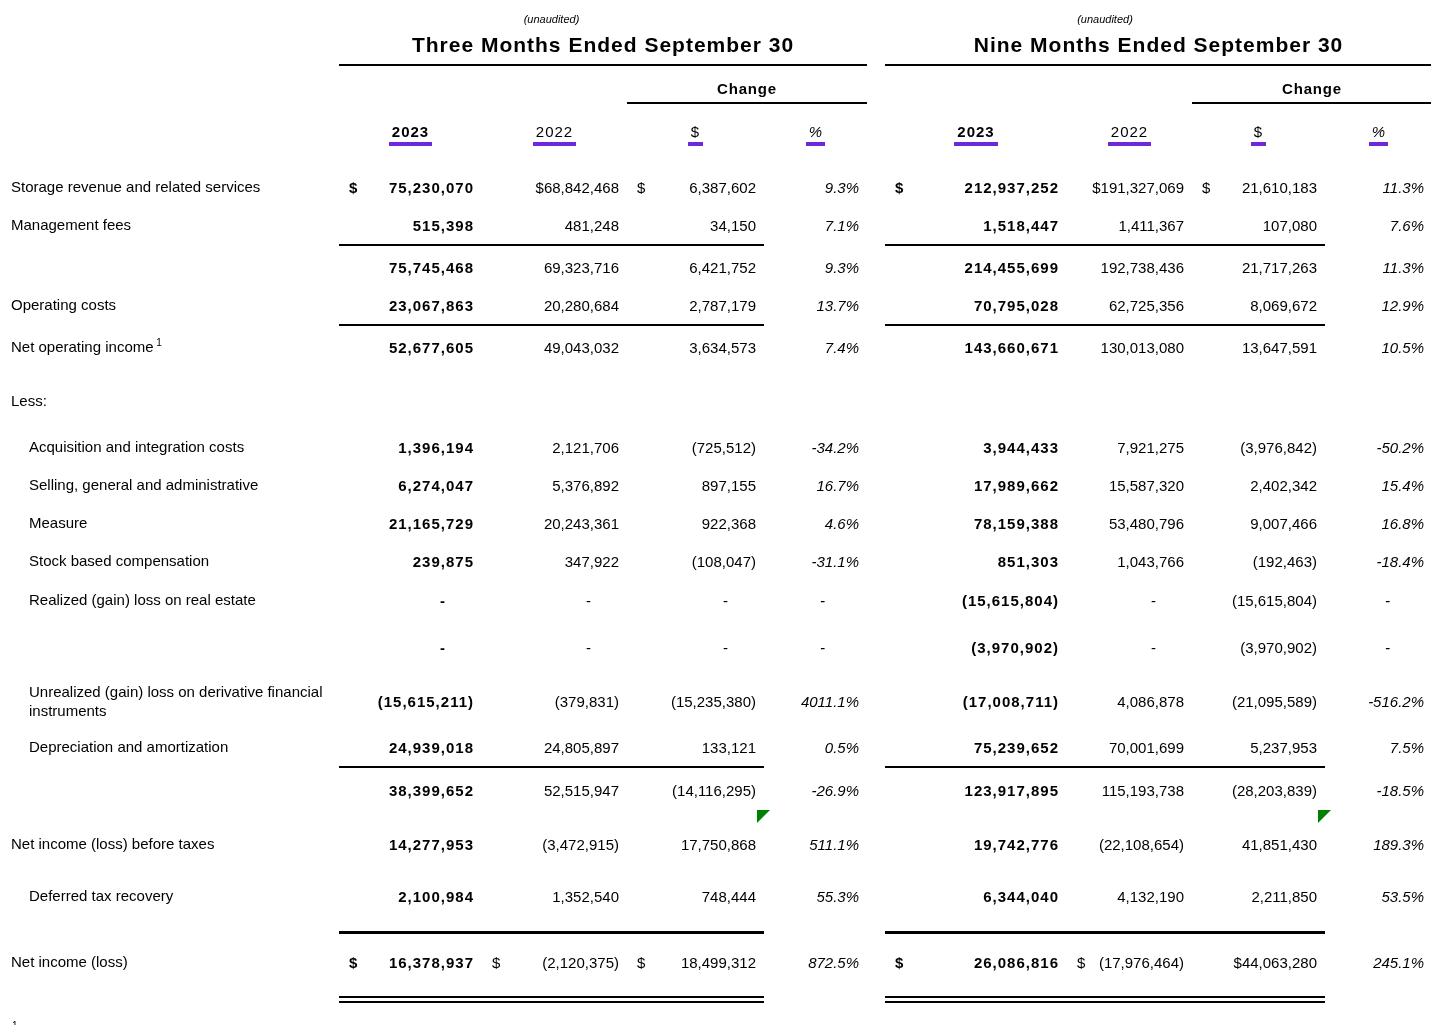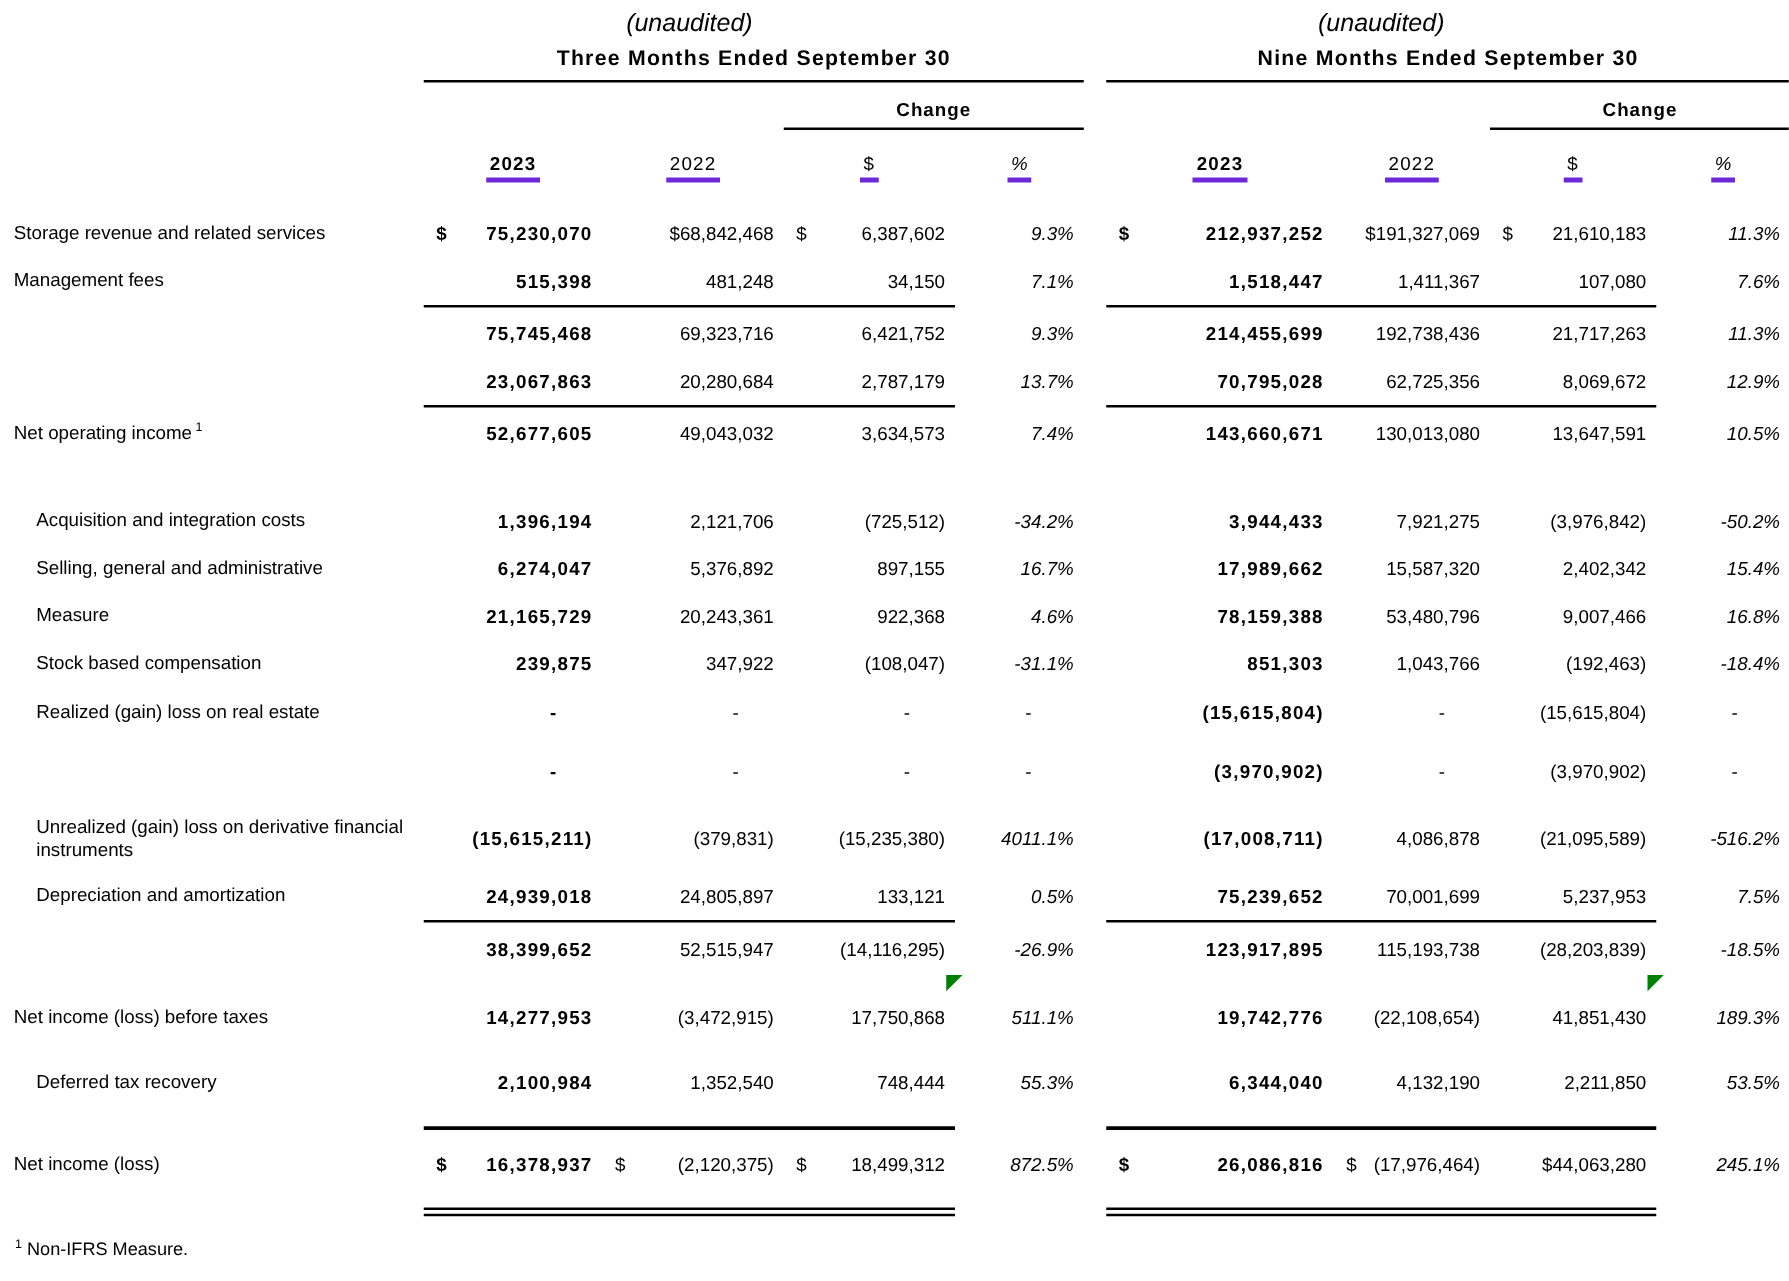--- a/index.html
+++ b/index.html
@@ -7,23 +7,23 @@
     width:1431px;height:1025px;overflow:hidden;
     font-family:"Liberation Sans","DejaVu Sans",sans-serif;
     color:#000;font-size:15px;
     -webkit-font-smoothing:antialiased;
   }
   .sheet{padding:6px 0 0 4px;width:1428px;}
   
   .g{display:grid;grid-template-columns:335px 143px 145px 137px 103px 18px 182px 125px 133px 107px;align-items:center;}
   
   .hdr-unaudited{height:26px;}
-  .hdr-unaudited .span3{font-style:italic;text-align:center;font-size:20px;}
+  .hdr-unaudited .span3{font-style:italic;text-align:center;font-size:11px;}
   .hdr-title{height:34px;align-items:end;}
-  .hdr-title .sec{font-weight:bold;text-align:center;letter-spacing:1px;font-size:17px;border-bottom:2px solid #000;padding-bottom:7px;}
+  .hdr-title .sec{font-weight:bold;text-align:center;letter-spacing:1px;font-size:21px;border-bottom:2px solid #000;padding-bottom:7px;}
   .hdr-change{height:38px;align-items:end;}
   .hdr-change .chg{font-weight:bold;text-align:center;letter-spacing:0.8px;border-bottom:2px solid #000;padding-bottom:5px;}
   .hdr-cols{height:42px;align-items:end;padding-bottom:2px;}
   .hdr-cols .ch{text-align:center;}
   .hdr-cols .ch span{display:inline-block;border-bottom:4px solid #6d28d9;padding:0 3px 2px 3px;letter-spacing:1px;}
   .hdr-cols .ch.b span{font-weight:bold;}
   .hdr-cols .ch.it span{font-style:italic;letter-spacing:0;} 
   .cU1{grid-column:2/5;} .cU2{grid-column:7/10;}
   .cS1{grid-column:2/6;} .cS2{grid-column:7/11;}
   .cC1{grid-column:4/6;} .cC2{grid-column:9/11;}
@@ -131,20 +131,21 @@
         <div class="cell k2 bold">75,745,468</div>
         <div class="cell k3">69,323,716</div>
         <div class="cell k4">6,421,752</div>
         <div class="cell k5 pct">9.3%</div>
         <div class="cell k7 bold">214,455,699</div>
         <div class="cell k8">192,738,436</div>
         <div class="cell k9">21,717,263</div>
         <div class="cell k10 pct">11.3%</div>
       </div>
       <div class="g row">
+        <div class="lbl">Operating costs</div>
         <div class="cell k2 bold">23,067,863</div>
         <div class="cell k3">20,280,684</div>
         <div class="cell k4">2,787,179</div>
         <div class="cell k5 pct">13.7%</div>
         <div class="cell k7 bold">70,795,028</div>
         <div class="cell k8">62,725,356</div>
         <div class="cell k9">8,069,672</div>
         <div class="cell k10 pct">12.9%</div>
       </div>
       <div class="g rule-row">
@@ -156,20 +157,23 @@
         <div class="cell k2 bold">52,677,605</div>
         <div class="cell k3">49,043,032</div>
         <div class="cell k4">3,634,573</div>
         <div class="cell k5 pct">7.4%</div>
         <div class="cell k7 bold">143,660,671</div>
         <div class="cell k8">130,013,080</div>
         <div class="cell k9">13,647,591</div>
         <div class="cell k10 pct">10.5%</div>
       </div>
       <div class="gaprow" style="height: 20px;"></div>
+      <div class="g row" style="min-height: 30px;">
+        <div class="lbl">Less:</div>
+      </div>
       <div class="gaprow" style="height: 12px;"></div>
       <div class="g row">
         <div class="lbl ind">Acquisition and integration costs</div>
         <div class="cell k2 bold">1,396,194</div>
         <div class="cell k3">2,121,706</div>
         <div class="cell k4">(725,512)</div>
         <div class="cell k5 pct">-34.2%</div>
         <div class="cell k7 bold">3,944,433</div>
         <div class="cell k8">7,921,275</div>
         <div class="cell k9">(3,976,842)</div>

